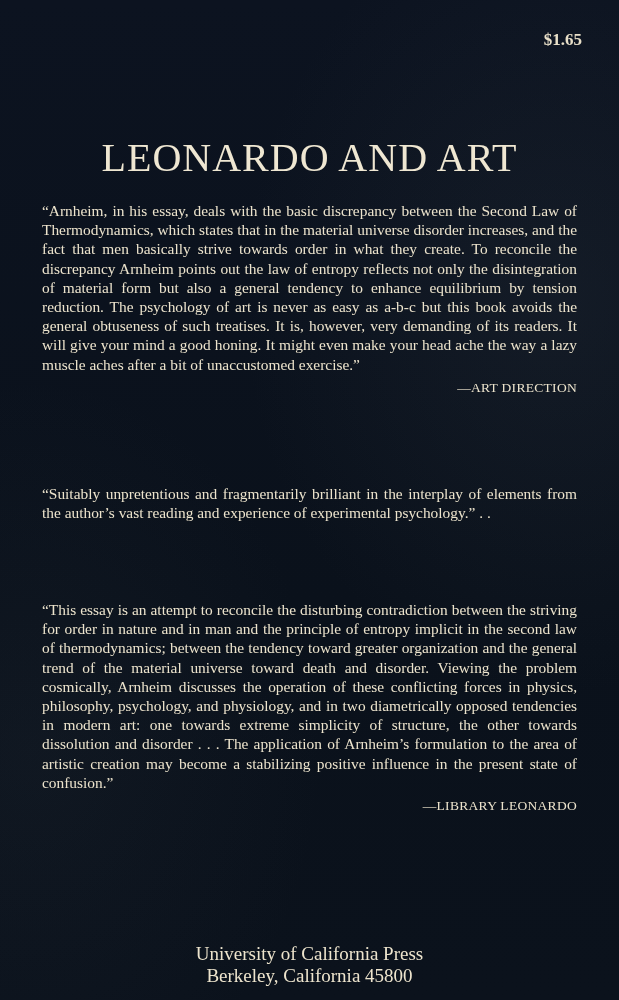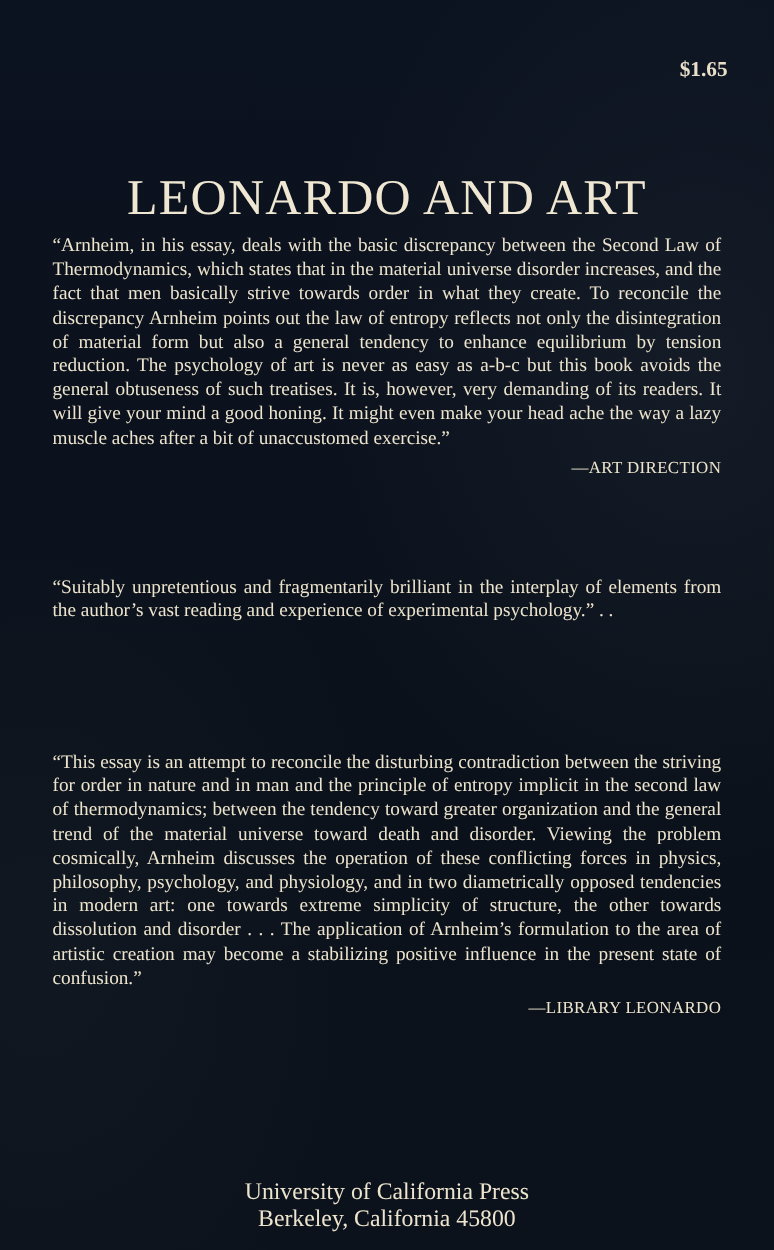--- a/index.html
+++ b/index.html
@@ -9,40 +9,40 @@
       background-image:
         radial-gradient(ellipse at 90% 30%, rgba(60,70,80,0.18), transparent 40%),
         radial-gradient(ellipse at 5% 75%, rgba(60,70,80,0.12), transparent 35%),
         linear-gradient(180deg, #0c1320 0%, #0a111b 60%, #0b121c 100%);
       color: #ece3cc;
       font-family: "Liberation Serif", "DejaVu Serif", serif;
       position: relative;
     }
     .cover { position: absolute; inset: 0; }
     .price {
-      position: absolute; top: 46px; right: 37px;
+      position: absolute; top: 30px; right: 37px;
       font-size: 17px; font-weight: bold; color: #e8dfc8;
     }
     .title {
       position: absolute; top: 134px; left: 0; right: 0;
       text-align: center; font-size: 40px; letter-spacing: 1px;
       font-weight: normal; color: #efe7d2; margin: 0;
     }
     .review {
       position: absolute; left: 42px; width: 535px;
       font-size: 15.4px; line-height: 19.2px;
       text-align: justify; color: #ede4cd; margin: 0;
     }
     .review .quote { margin: 0; }
     .review .source {
       text-align: right; font-weight: normal; font-size: 13.5px;
       letter-spacing: 0.3px; margin-top: 4px;
     }
-    .r1 { top: 187px; }
-    .r2 { top: 460px; }
+    .r1 { top: 201px; }
+    .r2 { top: 484px; }
     .r3 { top: 600px; }
     .publisher {
       position: absolute; top: 943px; left: 0; right: 0;
       text-align: center; font-size: 19px; line-height: 22px; color: #ede4cd;
     }
     .publisher div { margin: 0; }
   </style>
 </head>
 <body>
 

